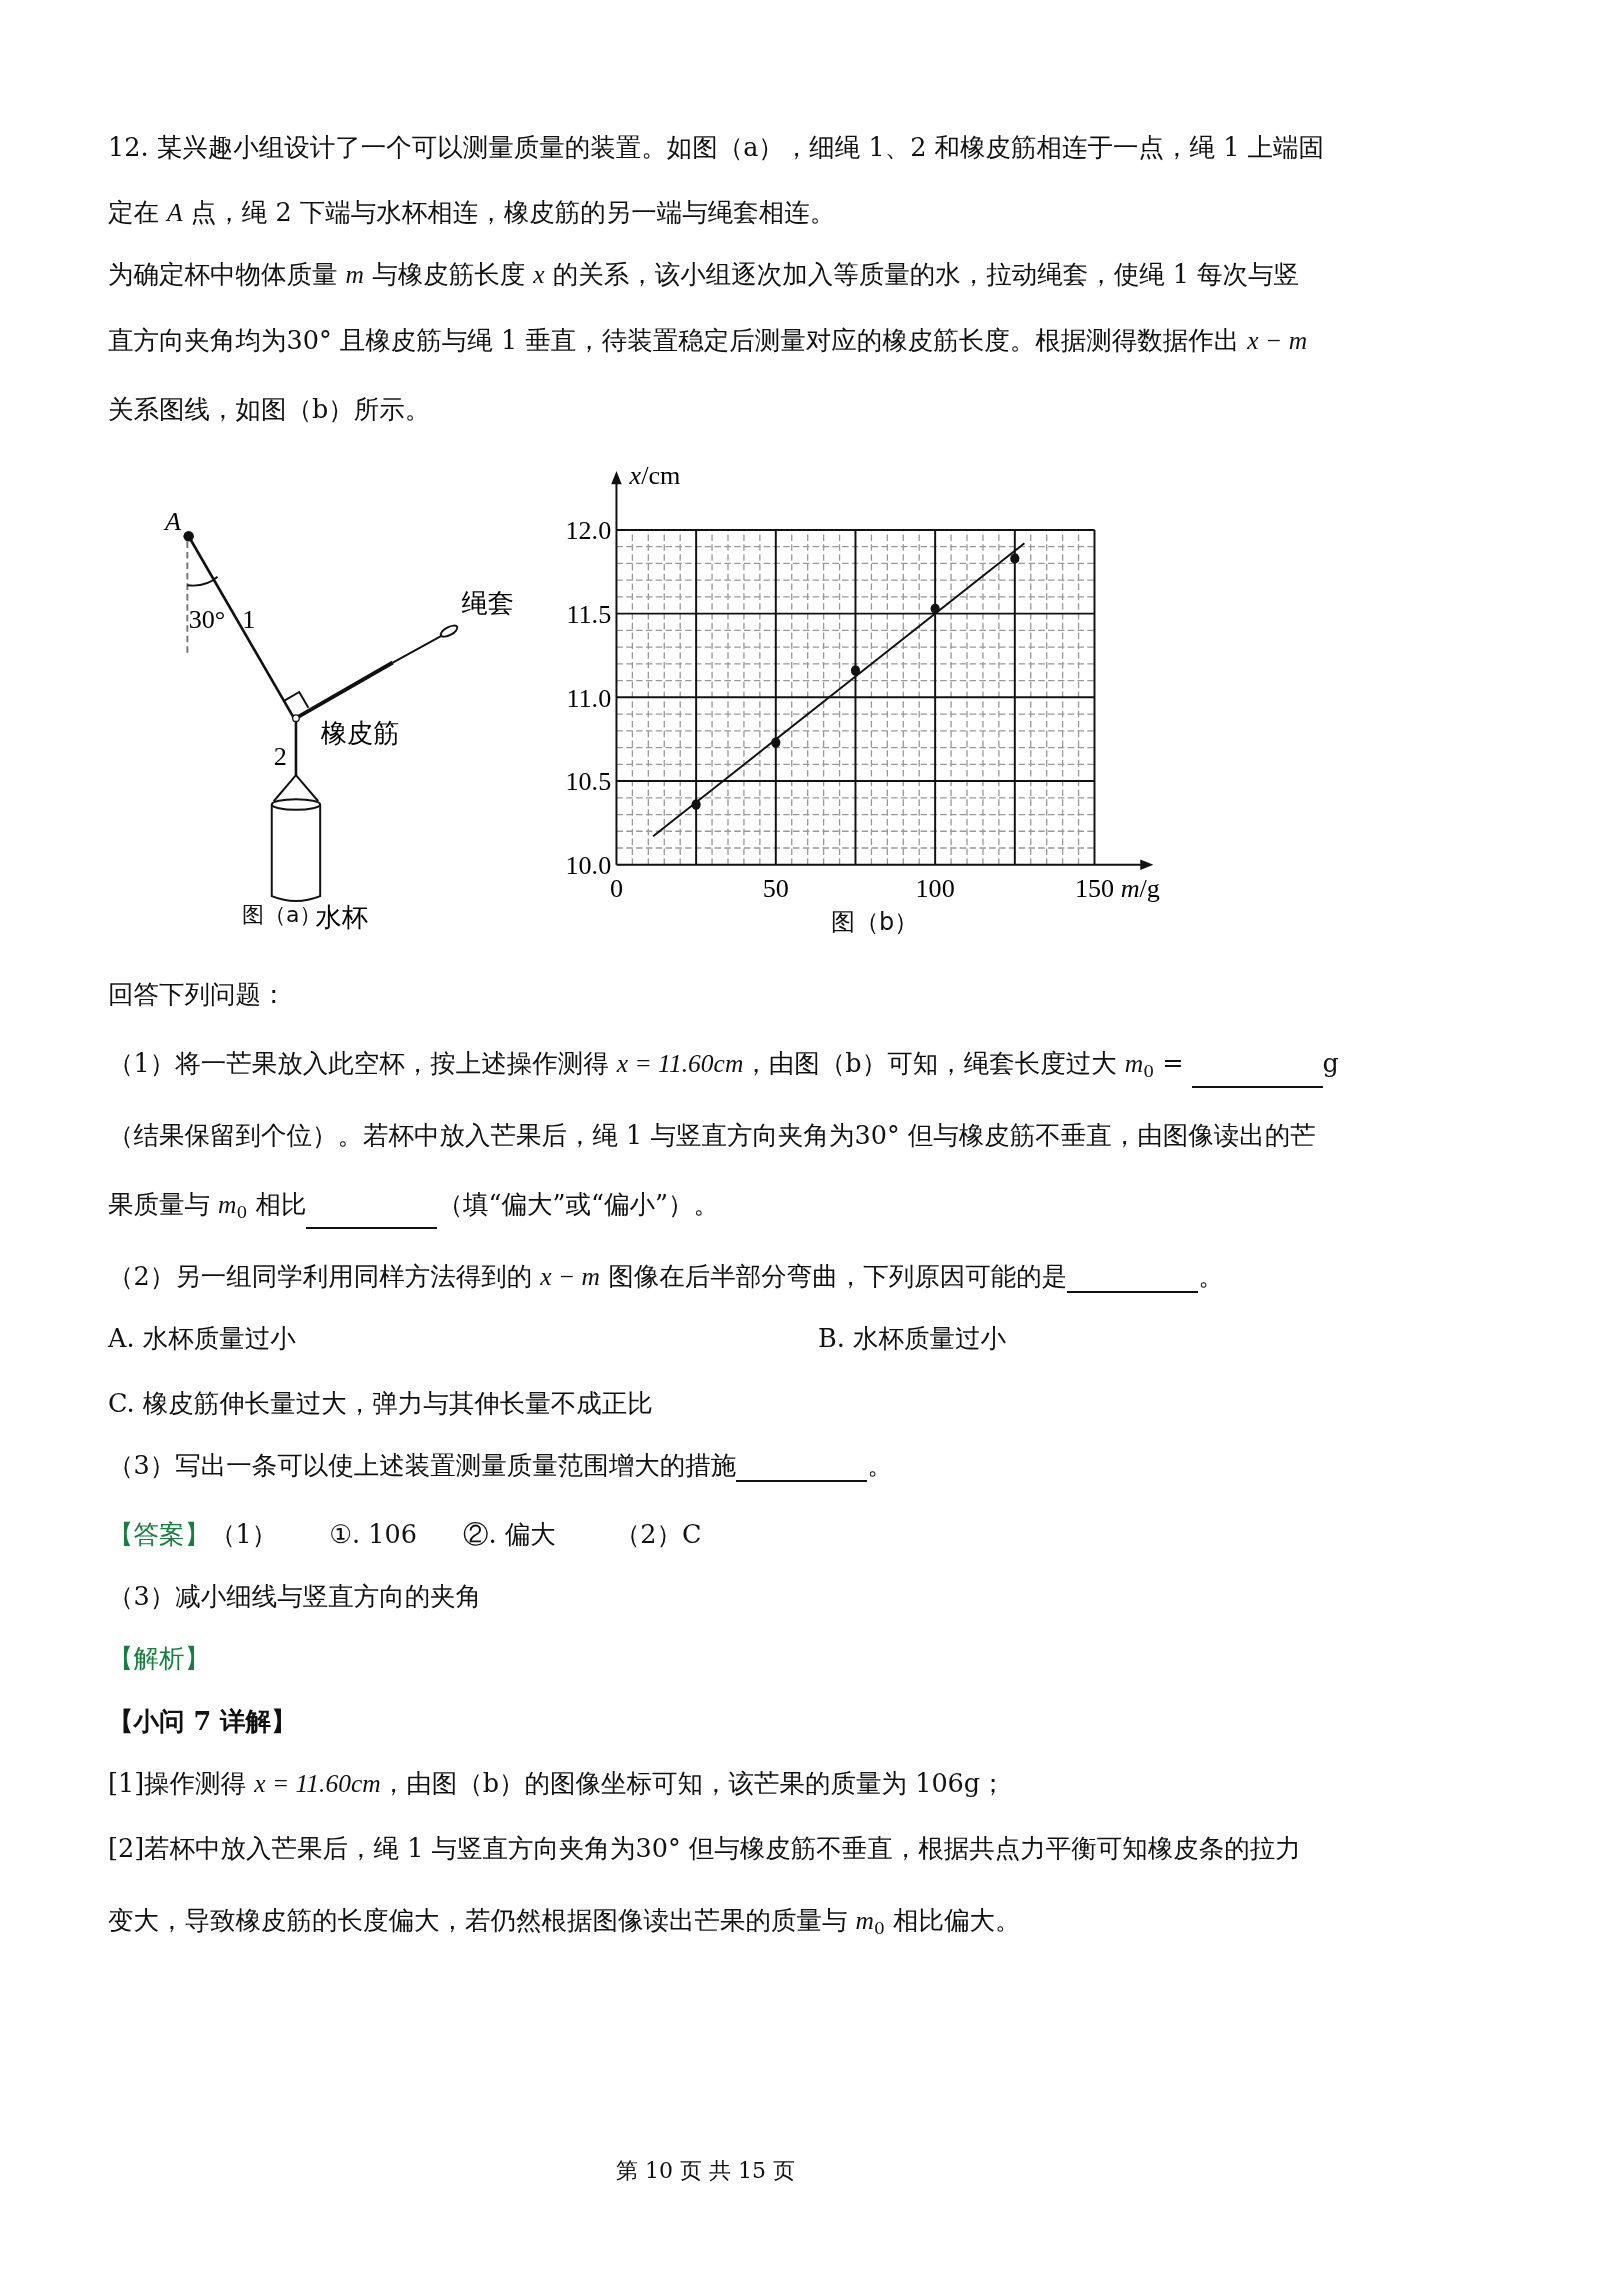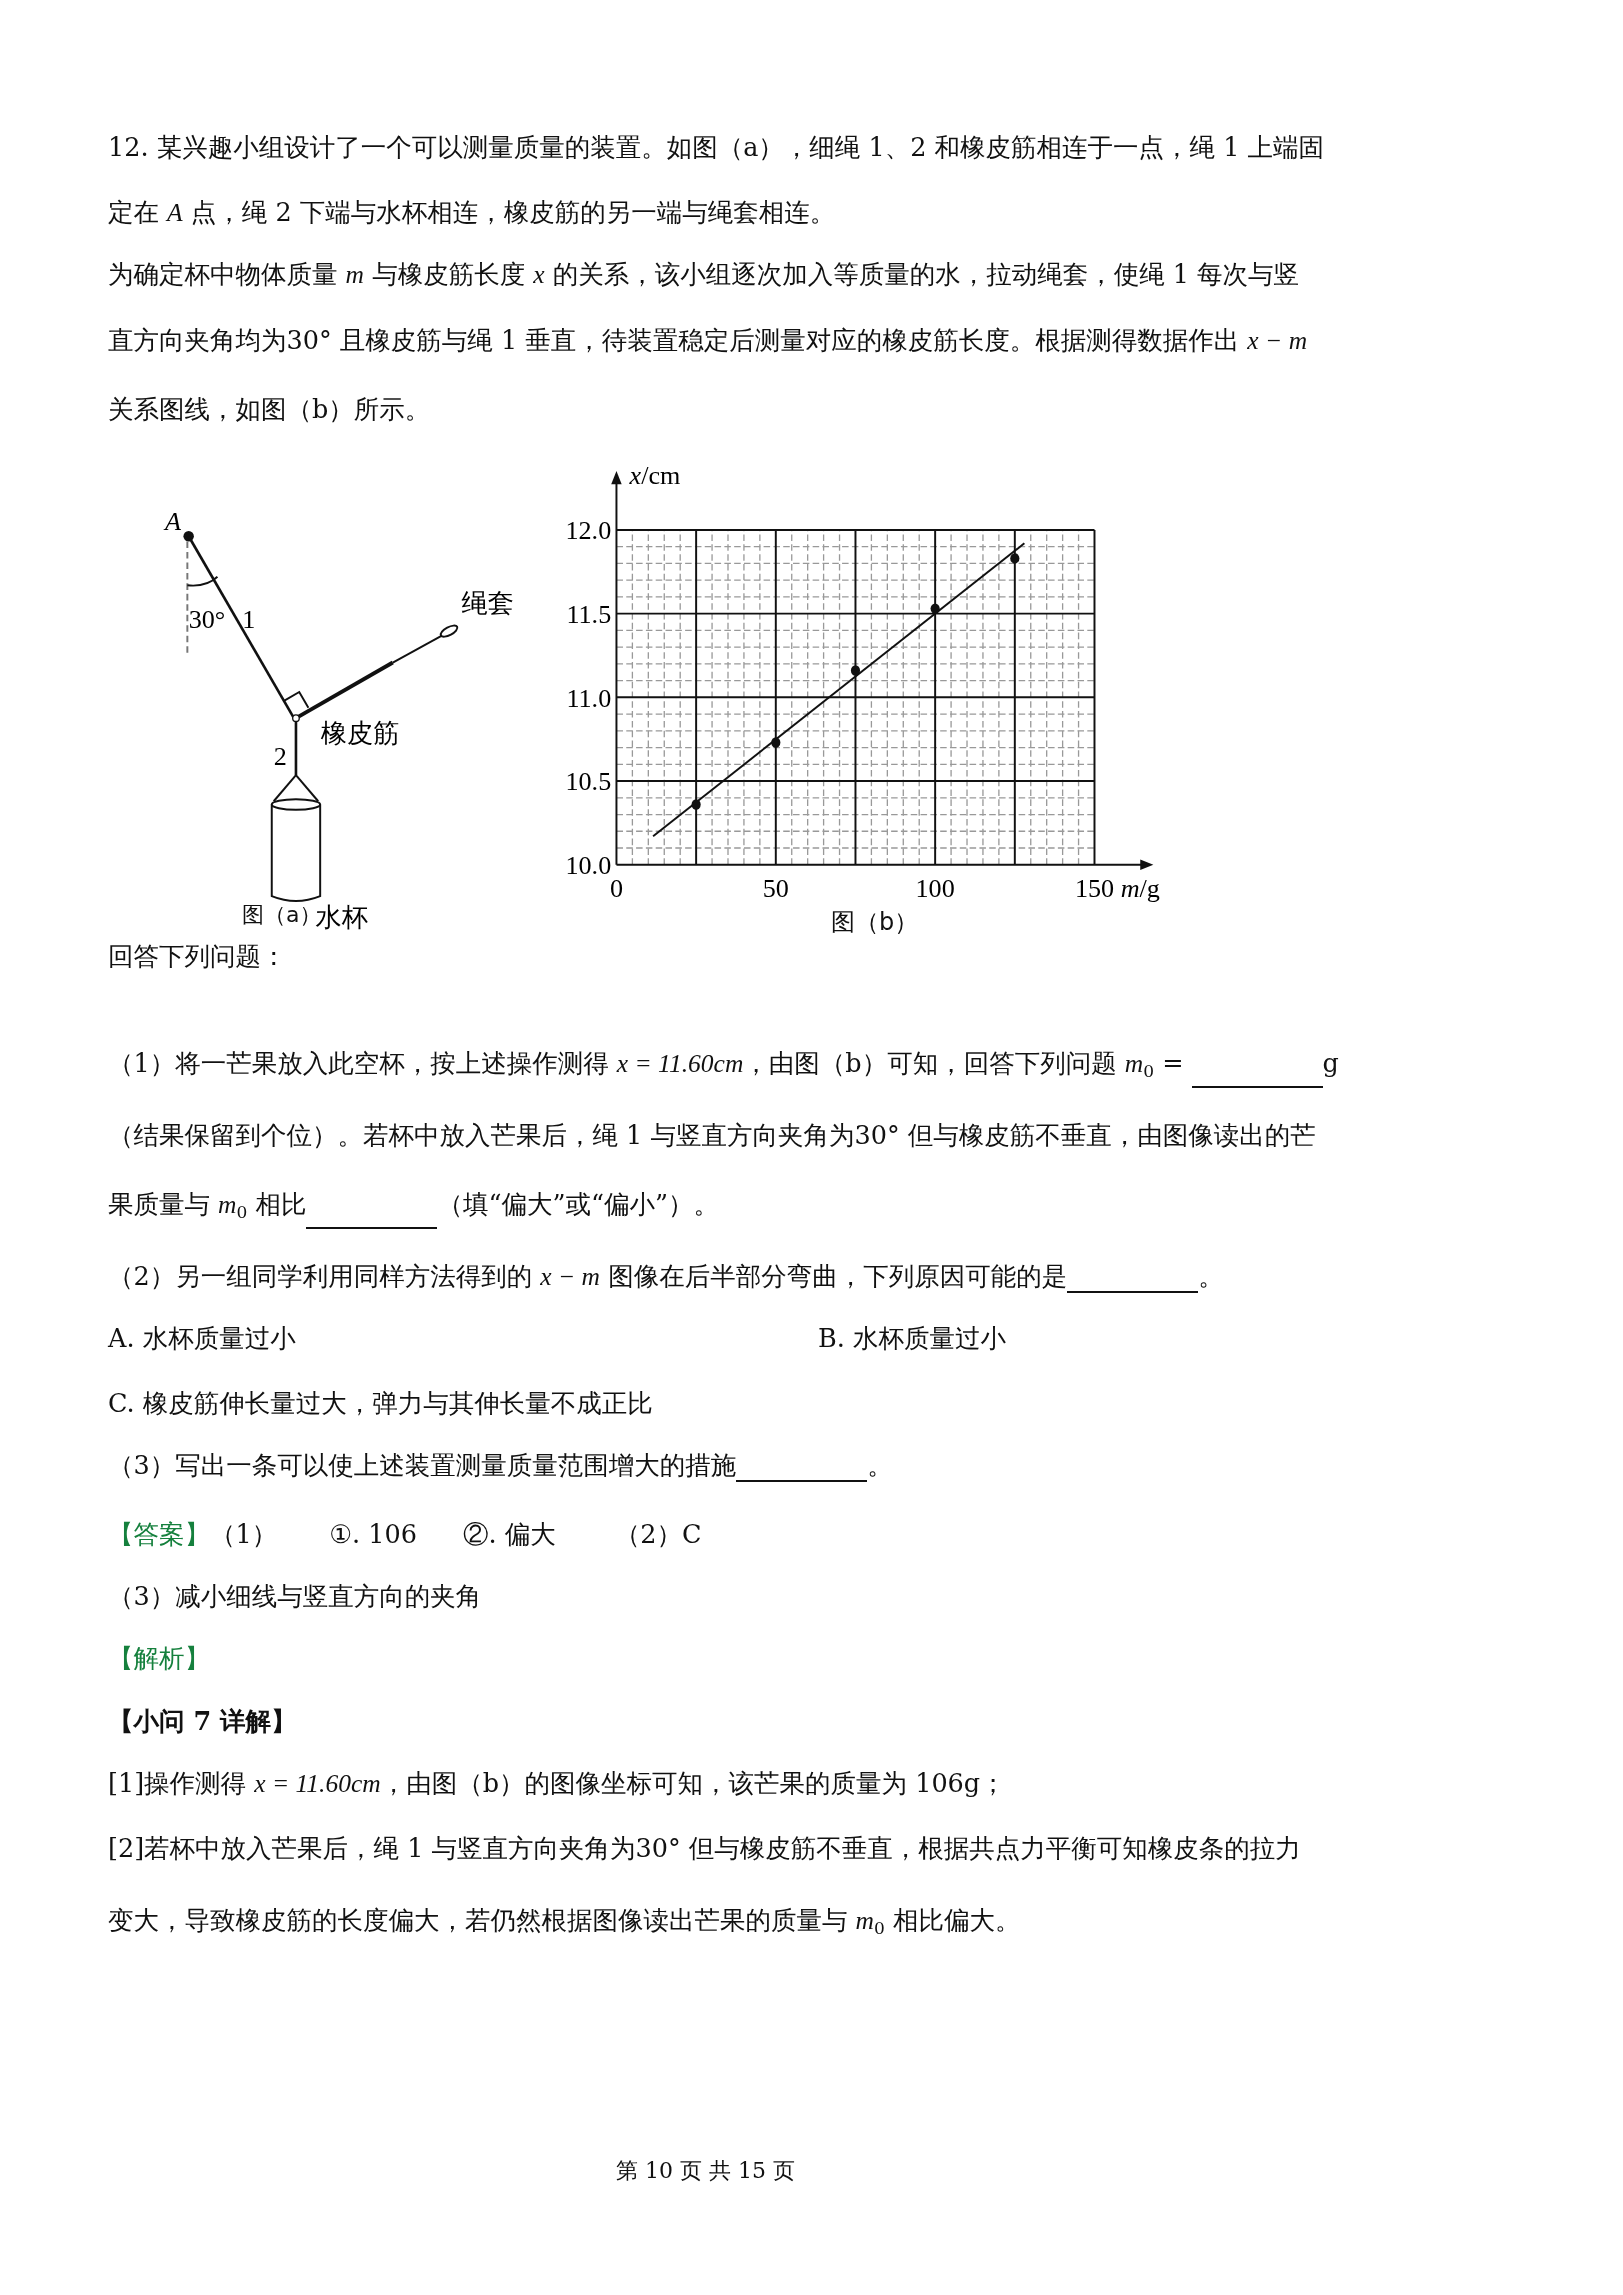--- a/index.html
+++ b/index.html
@@ -151,24 +151,24 @@
         <ellipse cx="486.5" cy="325.03999999999996" rx="7" ry="8" fill="#111"></ellipse>
         <ellipse cx="608.3333333333333" cy="230.32000000000016" rx="7" ry="8" fill="#111"></ellipse>
         <ellipse cx="730.1666666666667" cy="153.51999999999998" rx="7" ry="8" fill="#111"></ellipse>
       </g>
     <text id="ylabel" font-size="40" x="141" y="40"><tspan font-style="italic">x</tspan><tspan>/cm</tspan></text>
     <text id="xlabel" font-size="40" x="892" y="672"><tspan font-style="italic">m</tspan><tspan>/g</tspan></text>
   </svg>
 </div>
 <div style="position:absolute; left:831px; top:906px; font-size:24px; font-family:'DejaVu Sans',sans-serif;">图（b）</div>
 
-<div class="line" style="top:940px">回答下列问题：</div>
+<div class="line" style="top:978px">回答下列问题：</div>
 
 <div class="line" style="top:1047px">
-  <span>（1）将一芒果放入此空杯，按上述操作测得 </span><span class="it">x = 11.60cm</span><span>，由图（b）可知，回答下列问题 </span><span class="it">m</span><span class="sub">0</span><span> = </span><span class="blank" style="width:131px"></span><span>g</span>
+  <span>（1）将一芒果放入此空杯，按上述操作测得 </span><span class="it">x = 11.60cm</span><span>，由图（b）可知，绳套长度过大 </span><span class="it">m</span><span class="sub">0</span><span> = </span><span class="blank" style="width:131px"></span><span>g</span>
 </div>
 <div class="line" style="top:1119px">（结果保留到个位）。若杯中放入芒果后，绳 1 与竖直方向夹角为30° 但与橡皮筋不垂直，由图像读出的芒</div>
 <div class="line" style="top:1188px">
   <span>果质量与 </span><span class="it">m</span><span class="sub">0</span><span> 相比</span><span class="blank" style="width:131px"></span><span>（填“偏大”或“偏小”）。</span>
 </div>
 
 <div class="line" style="top:1260px">
   <span>（2）另一组同学利用同样方法得到的 </span><span class="it">x − m</span><span> 图像在后半部分弯曲，下列原因可能的是</span><span class="blank" style="width:131px"></span><span>。</span>
 </div>
 <div class="line" style="top:1322px">A. 水杯质量过小</div>

